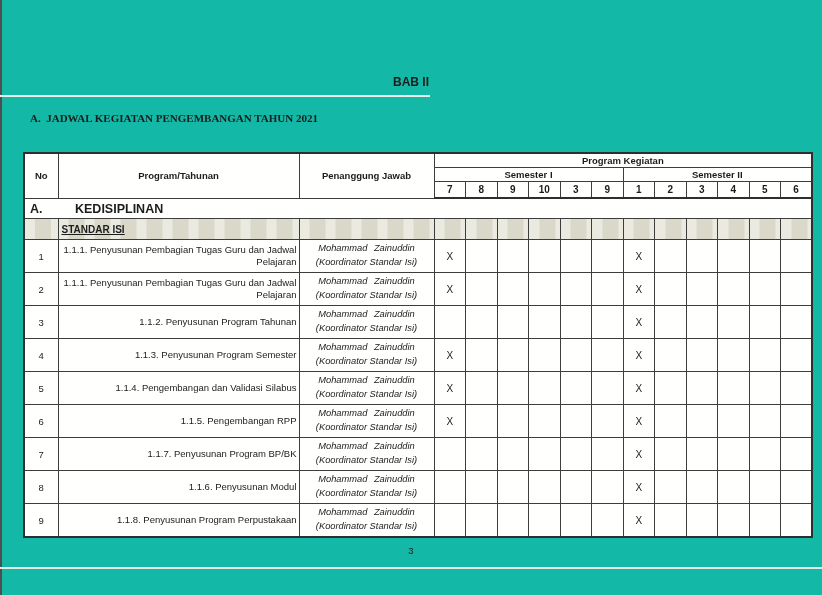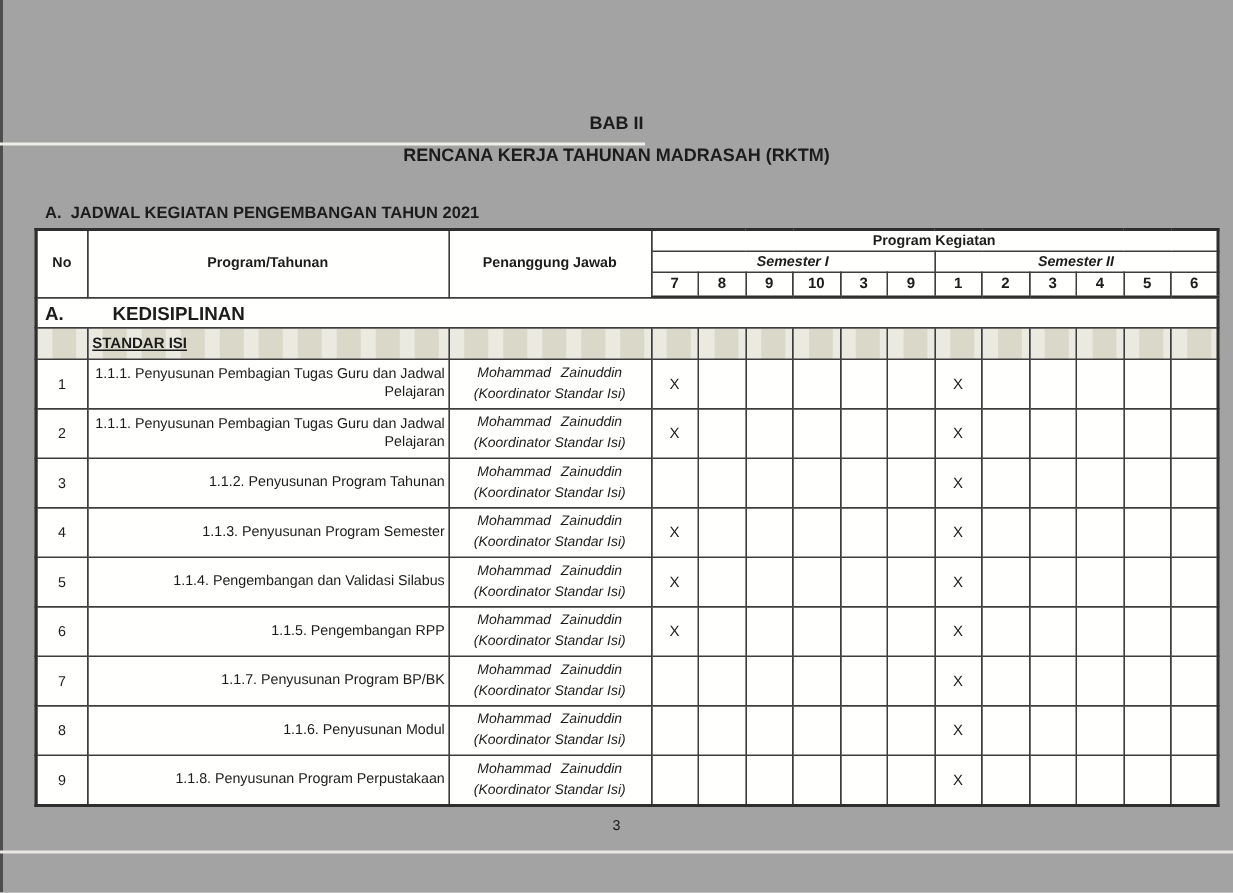--- a/index.html
+++ b/index.html
@@ -1,44 +1,44 @@
 <!DOCTYPE html>
 <html><head>
 <meta charset="utf-8">
 <style>
   html,body { margin:0; padding:0; background:#d8d8d8; }
   .page {
     position:relative; width:822px; height:595px; margin:0 auto;
-    background:#a3a3a3; overflow:hidden;
+    background:#14b8a6; overflow:hidden;
     font-family:"Liberation Sans", sans-serif; color:#1c1c1c;
   }
   .scan-edge { position:absolute; left:0; top:0; width:2px; height:595px; background:#4e4e4e; }
   .streak-top { position:absolute; left:0; top:95px; width:430px; height:2px; background:#efeeea; }
   .streak-bottom { position:absolute; left:0; top:567px; width:822px; height:2px; background:#e9e8e4; }
 
   .chapter-title { position:absolute; top:75px; left:0; width:822px; text-align:center;
     font-size:12px; font-weight:bold; }
   .document-title { position:absolute; top:96px; left:0; width:822px; text-align:center;
     font-size:12px; font-weight:bold; }
-  .section-heading { position:absolute; top:136px; left:30px;
-    font-size:11px; font-weight:bold; white-space:pre; }
+  .section-heading { position:absolute; top:112px; left:30px;
+    font-size:11px; font-weight:bold; white-space:pre;font-family:Liberation Serif, serif; }
 
   table.schedule {
     position:absolute; left:23px; top:152px; width:788px;
     border-collapse:collapse; table-layout:fixed;
     border:2px solid #2e2e2e;
   }
   .schedule th, .schedule td {
     border:1px solid #3d3d3d; padding:0; overflow:hidden;
     font-size:9.5px; text-align:center; vertical-align:middle;
     background:#fffffe;
   }
   thead th { font-weight:bold; }
   tr.hdr-top th    { height:13px; }
-  tr.hdr-sem th    { height:13px;font-style:italic; }
+  tr.hdr-sem th    { height:13px; }
   tr.hdr-months th { height:15px; font-size:10px; border-bottom:2px solid #2e2e2e; }
 
   tr.section-row td { height:19px; border-bottom:1px solid #3d3d3d; }
   .section-inner { display:flex; align-items:center; text-align:left;
     font-weight:bold; font-size:12.5px; padding-left:5px; }
   .section-letter { width:45px; }
 
   tr.subsection-row td { height:20px; }
   td.shaded {
     background-color:#dfded0;
@@ -58,21 +58,20 @@
 </style>
 </head>
 <body>
 
 <div class="page">
   <div class="scan-edge"></div>
   <div class="streak-top"></div>
   <div class="streak-bottom"></div>
 
   <div class="chapter-title">BAB II</div>
-  <div class="document-title">RENCANA KERJA TAHUNAN MADRASAH (RKTM)</div>
   <div class="section-heading">A.  JADWAL KEGIATAN PENGEMBANGAN TAHUN 2021</div>
 
   <table class="schedule">
     <colgroup>
       <col style="width:34px">
       <col style="width:241px">
       <col style="width:135px">
       <col style="width:31.5px">
         <col style="width:31.5px">
         <col style="width:31.5px">

